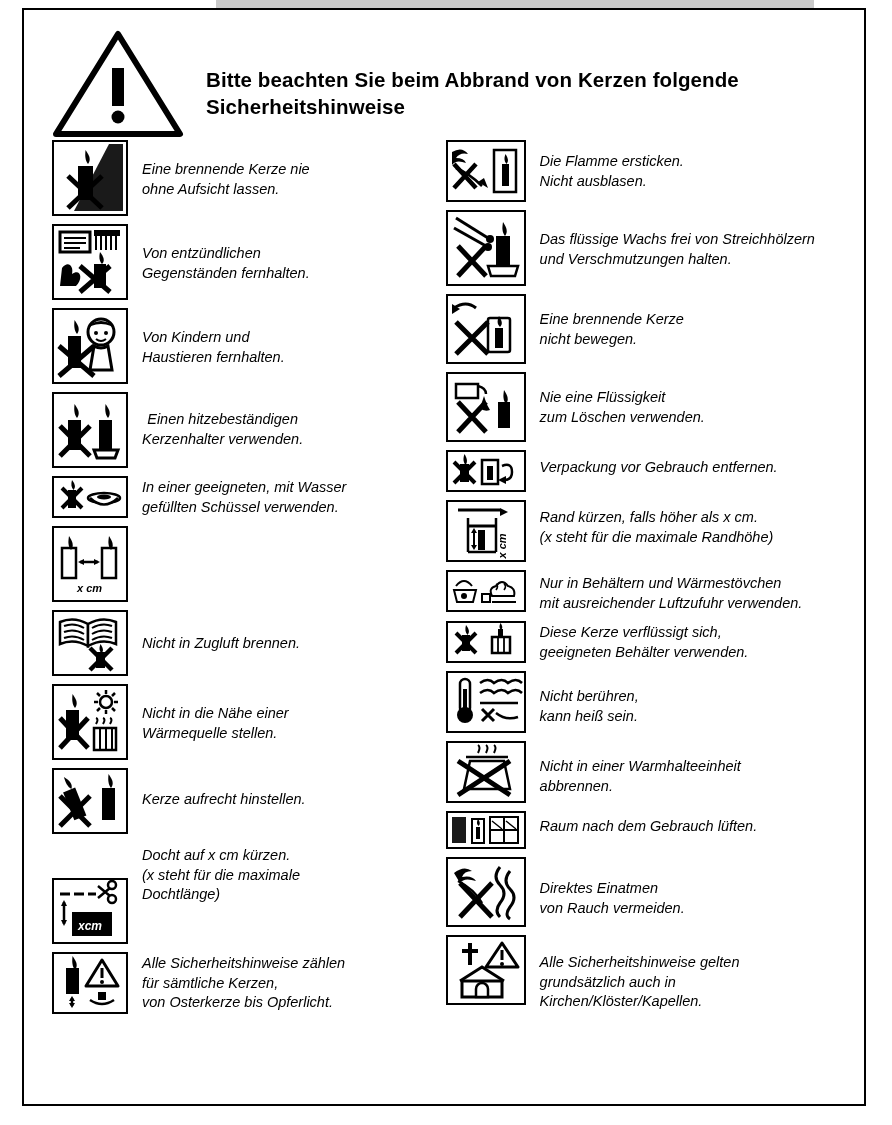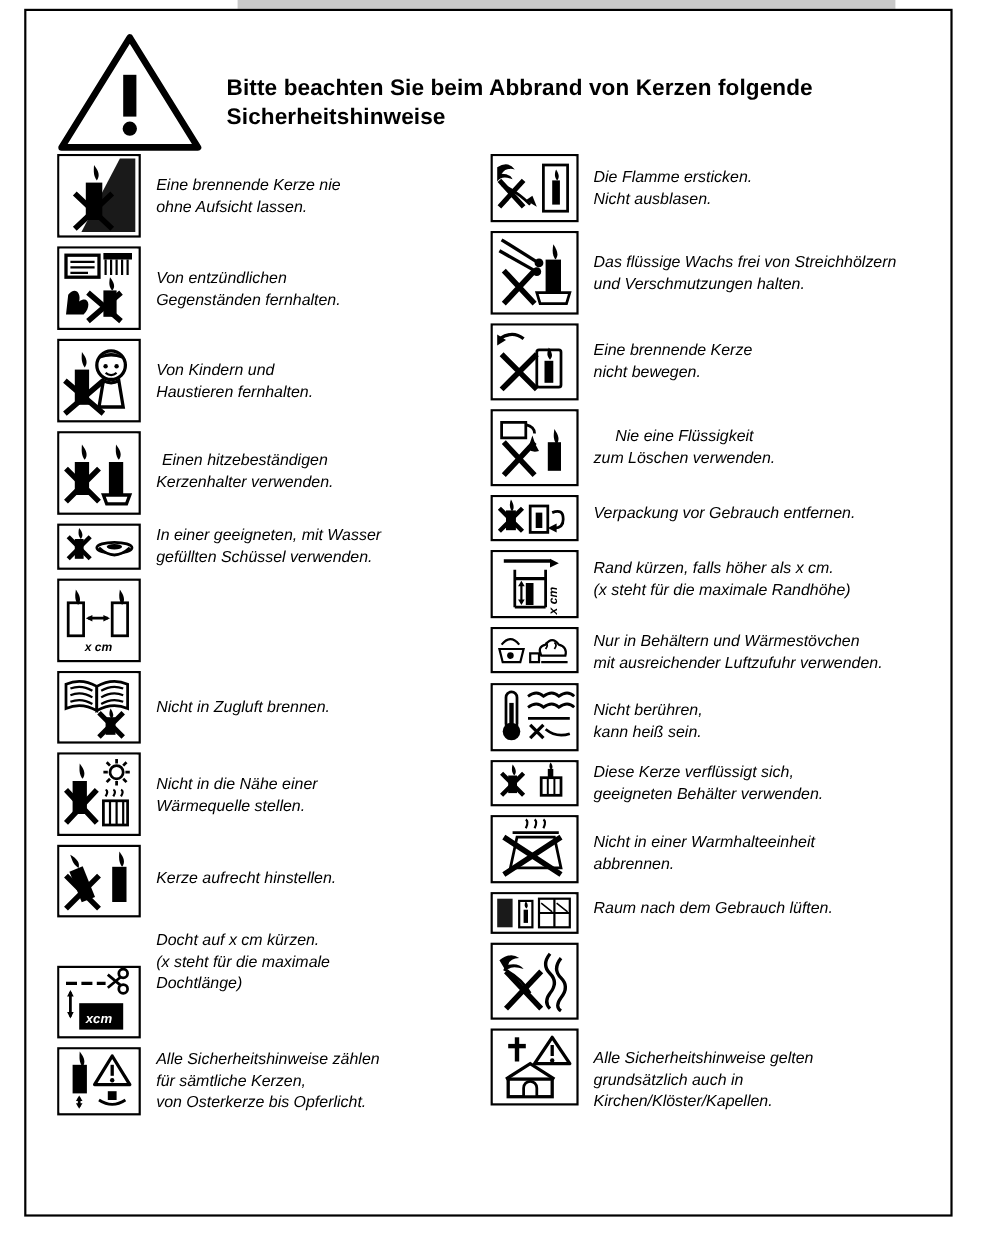--- a/index.html
+++ b/index.html
@@ -374,21 +374,21 @@
           <svg width="75" height="65" viewBox="0 0 75 65">
             <rect x="0" y="0" width="75" height="65" fill="#fff"></rect>
             <path d="M8 10 h22 v14 h-22z" fill="#fff" stroke="#000" stroke-width="2.5"></path>
             <path d="M30 12 q8 2 8 8" stroke="#000" stroke-width="2.5" fill="none"></path>
             <path d="M36 22 q2 8 6 14 q-6 2 -10 -2z" fill="#000"></path>
             <rect x="50" y="28" width="12" height="26" fill="#000"></rect>
             <path d="M56 16 C60 22 61 26 58 30 C55 26 55 22 56 16Z" fill="#000"></path>
             <path d="M10 28 L38 58 M38 28 L10 58" stroke="#000" stroke-width="5" fill="none"></path>
           </svg>
         </div>
-        <div class="txt" style="padding-top:16px;text-align:center;">Nie eine Flüssigkeit
+        <div class="txt" style="padding-top:16px;">Nie eine Flüssigkeit
 zum Löschen verwenden.</div>
       </div>
 
       <div class="row" style="margin-bottom:8px;">
         <div class="ic" style="width:80px;height:42px;">
           <svg width="75" height="37" viewBox="0 0 75 37">
             <rect x="0" y="0" width="75" height="37" fill="#fff"></rect>
             <rect x="12" y="12" width="9" height="18" fill="#000"></rect>
             <path d="M16.5 2 C19 6 20 10 17.5 13 C15 10 15 6 16.5 2Z" fill="#000"></path>
             <path d="M6 10 L27 31 M27 10 L6 31" stroke="#000" stroke-width="4" fill="none"></path>
@@ -432,56 +432,56 @@
             <path d="M48 14 q6 -8 12 0 q8 2 6 10 h-22 q-4 -8 4 -10z" fill="#fff" stroke="#000" stroke-width="2"></path>
             <path d="M44 30 h24" stroke="#000" stroke-width="2"></path>
             <path d="M48 18 q3 -4 0 -6 M56 18 q3 -4 0 -6" stroke="#000" stroke-width="1.6" fill="none"></path>
           </svg>
         </div>
         <div class="txt" style="padding-top:4px;">Nur in Behältern und Wärmestövchen
 mit ausreichender Luftzufuhr verwenden.</div>
       </div>
 
       <div class="row" style="margin-bottom:8px;">
+        <div class="ic" style="width:80px;height:42px;">
+          <svg width="75" height="37" viewBox="0 0 75 37">
+            <rect x="0" y="0" width="75" height="37" fill="#fff"></rect>
+            <rect x="14" y="12" width="8" height="16" fill="#000"></rect>
+            <path d="M18 2 C21 6 22 9 19.5 12 C17 9 17 6 18 2Z" fill="#000"></path>
+            <path d="M8 10 L28 30 M28 10 L8 30" stroke="#000" stroke-width="4" fill="none"></path>
+            <rect x="44" y="14" width="18" height="16" fill="#fff" stroke="#000" stroke-width="2.5"></rect>
+            <line x1="50" y1="14" x2="50" y2="30" stroke="#000" stroke-width="1.8"></line>
+            <line x1="56" y1="14" x2="56" y2="30" stroke="#000" stroke-width="1.8"></line>
+            <rect x="50" y="6" width="5" height="8" fill="#000"></rect>
+            <path d="M52.5 0 C54.5 3 55 5 53 7 C51 5 51 3 52.5 0Z" fill="#000"></path>
+          </svg>
+        </div>
+        <div class="txt" style="padding-top:2px;">Diese Kerze verflüssigt sich,
+geeigneten Behälter verwenden.</div>
+      </div>
+
+      <div class="row" style="margin-bottom:8px;">
         <div class="ic" style="width:80px;height:62px;">
           <svg width="75" height="57" viewBox="0 0 75 57">
             <rect x="0" y="0" width="75" height="57" fill="#fff"></rect>
             <rect x="12" y="6" width="10" height="34" rx="5" fill="#fff" stroke="#000" stroke-width="2.5"></rect>
             <circle cx="17" cy="42" r="8" fill="#000"></circle>
             <rect x="15" y="16" width="4" height="26" fill="#000"></rect>
             <path d="M32 10 q8 -6 14 0 q8 -6 14 0 q8 -6 14 0" stroke="#000" stroke-width="2.5" fill="none"></path>
             <path d="M32 20 q8 -6 14 0 q8 -6 14 0 q8 -6 14 0" stroke="#000" stroke-width="2.5" fill="none"></path>
             <path d="M32 30 h38" stroke="#000" stroke-width="2.5"></path>
             <path d="M34 36 l12 12 M46 36 l-12 12" stroke="#000" stroke-width="3" fill="none"></path>
             <path d="M48 40 q10 8 22 4" stroke="#000" stroke-width="2.5" fill="none"></path>
           </svg>
         </div>
         <div class="txt" style="padding-top:16px;">Nicht berühren,
 kann heiß sein.</div>
       </div>
 
       <div class="row" style="margin-bottom:8px;">
-        <div class="ic" style="width:80px;height:42px;">
-          <svg width="75" height="37" viewBox="0 0 75 37">
-            <rect x="0" y="0" width="75" height="37" fill="#fff"></rect>
-            <rect x="14" y="12" width="8" height="16" fill="#000"></rect>
-            <path d="M18 2 C21 6 22 9 19.5 12 C17 9 17 6 18 2Z" fill="#000"></path>
-            <path d="M8 10 L28 30 M28 10 L8 30" stroke="#000" stroke-width="4" fill="none"></path>
-            <rect x="44" y="14" width="18" height="16" fill="#fff" stroke="#000" stroke-width="2.5"></rect>
-            <line x1="50" y1="14" x2="50" y2="30" stroke="#000" stroke-width="1.8"></line>
-            <line x1="56" y1="14" x2="56" y2="30" stroke="#000" stroke-width="1.8"></line>
-            <rect x="50" y="6" width="5" height="8" fill="#000"></rect>
-            <path d="M52.5 0 C54.5 3 55 5 53 7 C51 5 51 3 52.5 0Z" fill="#000"></path>
-          </svg>
-        </div>
-        <div class="txt" style="padding-top:2px;">Diese Kerze verflüssigt sich,
-geeigneten Behälter verwenden.</div>
-      </div>
-
-      <div class="row" style="margin-bottom:8px;">
         <div class="ic" style="width:80px;height:62px;">
           <svg width="75" height="57" viewBox="0 0 75 57">
             <rect x="0" y="0" width="75" height="57" fill="#fff"></rect>
             <path d="M30 10 q3 -6 0 -8 M38 10 q3 -6 0 -8 M46 10 q3 -6 0 -8" stroke="#000" stroke-width="2" fill="none"></path>
             <path d="M18 14 h42" stroke="#000" stroke-width="2.5"></path>
             <path d="M16 46 h46 l-6 -28 h-34z" fill="#fff" stroke="#000" stroke-width="2.5"></path>
             <path d="M10 18 L62 52 M62 18 L10 52" stroke="#000" stroke-width="5" fill="none"></path>
           </svg>
         </div>
         <div class="txt" style="padding-top:16px;">Nicht in einer Warmhalteeinheit
@@ -509,20 +509,22 @@
         <div class="ic" style="width:80px;height:70px;">
           <svg width="75" height="65" viewBox="0 0 75 65">
             <rect x="0" y="0" width="75" height="65" fill="#fff"></rect>
             <path d="M6 14 q10 -8 18 -2 q-8 0 -10 6 q10 -2 14 4 q-12 -4 -16 2z" fill="#000"></path>
             <path d="M10 22 q16 8 24 22" stroke="#000" stroke-width="2.5" fill="none"></path>
             <path d="M52 8 q-8 10 0 18 q8 8 0 18 q-6 8 0 14" stroke="#000" stroke-width="3" fill="none"></path>
             <path d="M62 12 q-8 10 0 18 q8 8 0 18 q-6 8 0 12" stroke="#000" stroke-width="3" fill="none"></path>
             <path d="M12 24 L44 58 M44 24 L12 58" stroke="#000" stroke-width="5" fill="none"></path>
           </svg>
         </div>
+        <div class="txt" style="padding-top:22px;">Direktes Einatmen
+von Rauch vermeiden.</div>
       </div>
 
       <div class="row" style="margin-bottom:8px;">
         <div class="ic" style="width:80px;height:70px;">
           <svg width="75" height="65" viewBox="0 0 75 65">
             <rect x="0" y="0" width="75" height="65" fill="#fff"></rect>
             <rect x="20" y="6" width="4" height="22" fill="#000"></rect>
             <rect x="14" y="12" width="16" height="4" fill="#000"></rect>
             <polygon points="54,6 70,30 38,30" fill="#fff" stroke="#000" stroke-width="3" stroke-linejoin="round"></polygon>
             <rect x="52.5" y="13" width="3" height="10" fill="#000"></rect>

